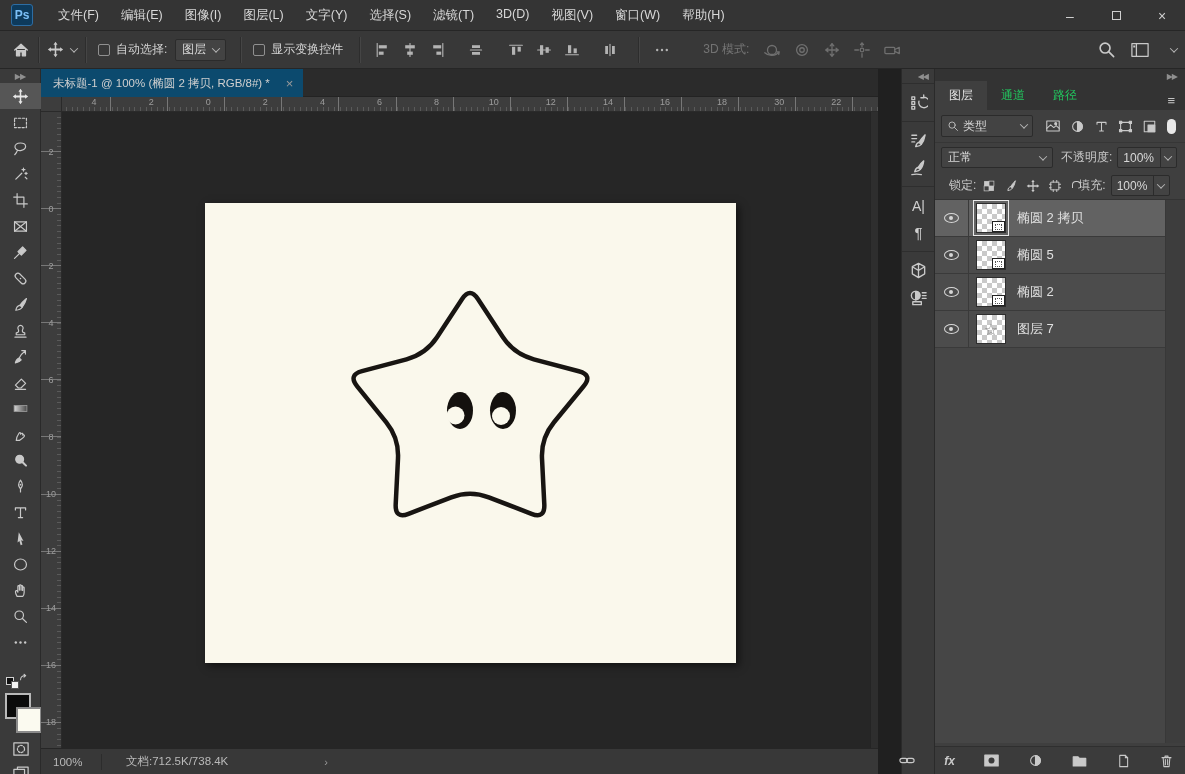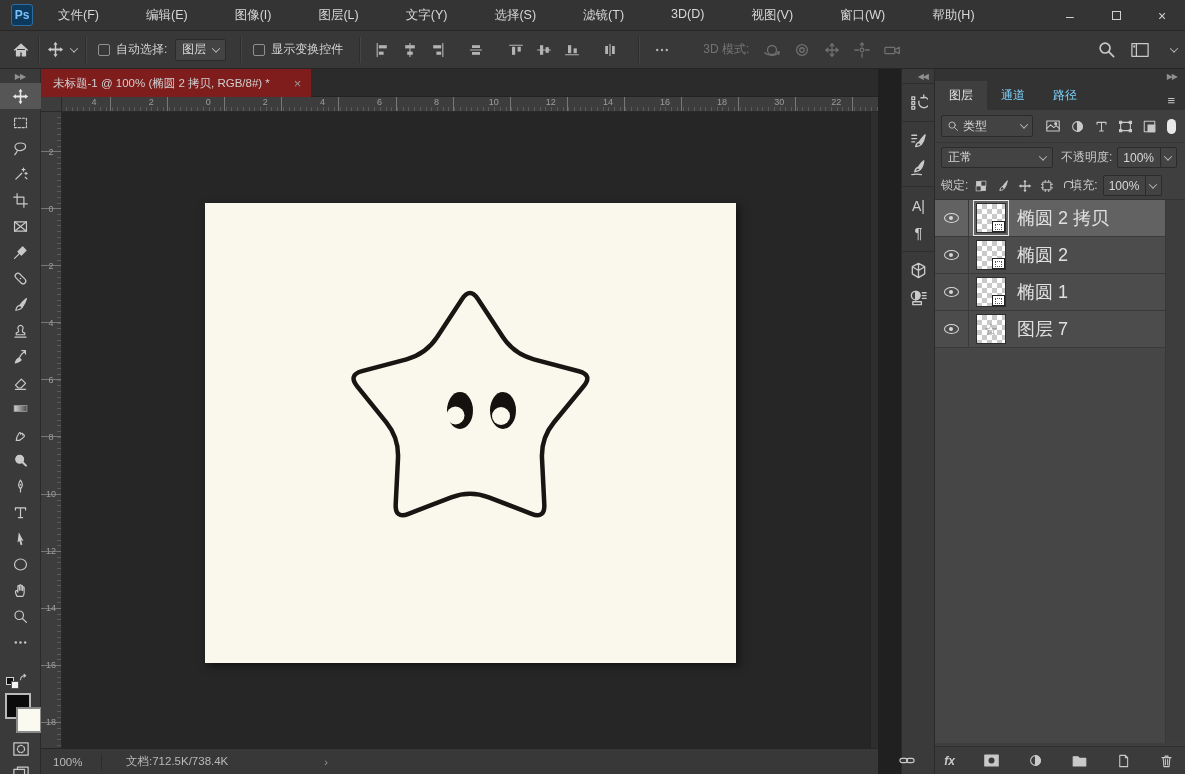--- a/index.html
+++ b/index.html
@@ -42,21 +42,21 @@
   #mini-swap { margin:2px 0 0 6px; position:relative; width:22px; height:14px; }
   #mini-swap .fgm { position:absolute; left:0; top:2px; width:8px; height:8px; background:#111; border:1px solid #cfcfcf; }
   #mini-swap .bgm { position:absolute; left:5px; top:6px; width:8px; height:8px; background:#f5f5f5; border:1px solid #555; }
   #swatches { position:relative; width:41px; height:46px; margin-top:2px; }
   #fg-swatch { position:absolute; left:5px; top:2px; width:26px; height:26px; background:#0b0b0b; border:2px solid #b9b9b9; }
   #bg-swatch { position:absolute; left:16px; top:16px; width:26px; height:26px; background:#fbfaf0; border:2px solid #8a8a8a; }
   .bottom-tool { width:41px; height:24px; display:flex; align-items:center; justify-content:center; }
 
   
   #tabbar { position:absolute; left:41px; top:69px; width:837px; height:28px; background:#2b2b2b; display:flex; border-bottom:1px solid #232323; }
-  #doc-tab { background:#7f1d1d; height:28px; display:flex; align-items:center; padding:0 10px 0 12px; gap:24px; }
+  #doc-tab { background:#0c4a6e; height:28px; display:flex; align-items:center; padding:0 10px 0 12px; gap:16px; }
   #doc-tab .title { color:#cfcfcf; font-size:11.5px; white-space:nowrap; }
   #doc-tab .close { color:#9a9a9a; font-size:13px; }
 
   #hruler { position:absolute; left:41px; top:97px; width:837px; height:15px; background:#3d3d3d; border-bottom:1px solid #2a2a2a;
     background-image:
       repeating-linear-gradient(90deg,#777 0 1px,transparent 1px 57.1px),
       repeating-linear-gradient(90deg,#5a5a5a 0 1px,transparent 1px 5.71px);
     background-size:100% 100%,100% 4px; background-position:12px 0,1.5px bottom; background-repeat:no-repeat; }
   #hnums { position:absolute; left:41px; top:97px; width:837px; height:15px; padding-left:24.5px; display:flex; overflow:hidden; }
   .hnum { width:57.1px; flex:none; text-align:center; color:#9d9d9d; font-size:9px; line-height:11px; }
@@ -87,21 +87,21 @@
   #dockstrip { position:absolute; left:901px; top:69px; width:33px; height:705px; background:#3a3a3a; border-left:1px solid #2a2a2a; }
   #dock-collapse { height:14px; display:flex; align-items:center; justify-content:flex-end; padding-right:6px; color:#8f8f8f; font-size:8px; letter-spacing:-1px; }
   .dock-group { border-top:1px solid #2e2e2e; padding:5px 0; }
   .dock-btn { width:33px; height:27px; display:flex; align-items:center; justify-content:center; color:#cfcfcf; }
   .dock-glyph { font-size:15px; color:#cfcfcf; }
 
   
   #rightpanel { position:absolute; left:934px; top:69px; width:251px; height:705px; background:#3f3f3f; border-left:1px solid #2a2a2a; }
   #panel-top { height:14px; background:#333333; display:flex; align-items:center; justify-content:flex-end; padding-right:8px; color:#8f8f8f; font-size:8px; letter-spacing:-1px; }
   #panel-tabs { height:27px; background:#333333; display:flex; align-items:flex-end; }
-  .ptab { padding:6px 14px; font-size:12px; color:#7dd3fc; }
+  .ptab { padding:6px 14px; font-size:12px; color:#22c55e; }
   .ptab.active { background:#3f3f3f; color:#e2e2e2; }
   #panel-menu { margin-left:auto; margin-right:10px; margin-bottom:5px; color:#c4c4c4; font-size:13px; line-height:8px; }
 
   #filter-row { height:33px; display:flex; align-items:center; padding:0 6px; border-bottom:1px solid #363636; }
   #type-dd { width:92px; height:22px; background:#434343; border:1px solid #2b2b2b; border-radius:2px; display:flex; align-items:center; padding:0 5px; color:#d8d8d8; font-size:12px; gap:4px; }
   #filter-icons { display:flex; align-items:center; gap:9px; margin-left:12px; }
   #filter-pill { margin-left:10px; width:9px; height:15px; background:#e8e8e8; border-radius:5px; }
 
   #blend-row { height:29px; display:flex; align-items:center; padding:0 6px; }
   #blend-dd { width:112px; height:21px; background:#434343; border:1px solid #2b2b2b; border-radius:2px; display:flex; align-items:center; padding:0 6px; color:#d8d8d8; font-size:12px; }
@@ -120,37 +120,37 @@
   .eye-cell { width:34px; height:100%; border-right:1px solid #3a3a3a; display:flex; align-items:center; justify-content:center; }
   .eye { width:15px; height:10px; border:1.4px solid #d6d6d6; border-radius:50%; position:relative; }
   .eye::after { content:""; position:absolute; left:4px; top:2px; width:4px; height:4px; background:#d6d6d6; border-radius:50%; }
   .thumb { position:relative; width:30px; height:30px; margin-left:7px; border:1px solid #2e2e2e;
     background-image:conic-gradient(#c9c9c9 25%,#ffffff 0 50%,#c9c9c9 0 75%,#ffffff 0); background-size:10px 10px; }
   .thumb.solid { background:#fbfaf0; }
   .thumb.brackets { outline:1px solid #e9e9e9; outline-offset:2px; }
   .badge { position:absolute; right:0px; bottom:0px; width:13px; height:11px; background:#fff; border:1.5px solid #222; }
   .badge::after { content:""; position:absolute; left:2px; top:1.5px; right:2px; bottom:1.5px; border:1px dotted #555; }
   .faint-star { position:absolute; inset:0; display:flex; align-items:center; justify-content:center; color:#8a8a8a; font-size:16px; }
-  .lname { margin-left:11px; color:#e0e0e0; font-size:18px; }
+  .lname { margin-left:11px; color:#e0e0e0; font-size:13px; }
   .row-lock { position:absolute; right:14px; top:11px; }
 
   #panel-footer { position:absolute; left:0; bottom:0; width:251px; height:28px; background:#3b3b3b; border-top:1px solid #2f2f2f;
     display:flex; align-items:center; justify-content:flex-end; gap:28px; padding-right:12px; }
   .fx-glyph { color:#c9c9c9; font-size:12px; font-style:italic; font-weight:bold; }
 
   
   .lockic { position:relative; width:10px; height:8px; background:#c9c9c9; border-radius:1px; margin-top:5px; }
   .lockic::before { content:""; position:absolute; left:1.5px; top:-5px; width:7px; height:6px; border:1.5px solid #c9c9c9; border-bottom:none; border-radius:4px 4px 0 0; }
 </style>
 </head>
 <body>
 
 <div id="menubar">
   <div id="ps-logo">Ps</div>
-  <div id="menu-items" style="display:flex;gap:25px;">
+  <div id="menu-items" style="display:flex;">
 
   <span class="menu-item">文件(F)</span>
       <span class="menu-item">编辑(E)</span>
       <span class="menu-item">图像(I)</span>
       <span class="menu-item">图层(L)</span>
       <span class="menu-item">文字(Y)</span>
       <span class="menu-item">选择(S)</span>
       <span class="menu-item">滤镜(T)</span>
       <span class="menu-item">3D(D)</span>
       <span class="menu-item">视图(V)</span>
@@ -663,21 +663,21 @@
     <span class="plabel">不透明度:</span>
     <span class="valbox">
       <span>100%</span>
       <span class="chevseg">
           <span class="chev" style="margin-left:0;"></span>
         </span>
     </span>
   </div>
 
   <div id="lock-row">
-    <span class="plabel" style="margin-left:0;text-align:center;">锁定:</span>
+    <span class="plabel" style="margin-left:8px;text-align:center;">锁定:</span>
     <span id="lock-icons">
       <span>
           <svg width="14" height="14" viewBox="0 0 20 20">
             <rect x="3" y="3" width="7" height="7" class="fill"></rect>
             <rect x="10" y="10" width="7" height="7" class="fill"></rect>
             <rect x="3" y="10" width="7" height="7" fill="none" stroke="#c9c9c9"></rect>
             <rect x="10" y="3" width="7" height="7" fill="none" stroke="#c9c9c9"></rect>
           </svg>
         </span>
       <span>
@@ -718,30 +718,30 @@
         </span>
       <span class="lname">椭圆 2 拷贝</span>
     </div>
     <div class="layer-row">
       <span class="eye-cell">
           <span class="eye"></span>
         </span>
       <span class="thumb">
           <span class="badge"></span>
         </span>
-      <span class="lname">椭圆 2</span>
+      <span class="lname">椭圆 5</span>
     </div>
     <div class="layer-row">
       <span class="eye-cell">
           <span class="eye"></span>
         </span>
       <span class="thumb">
           <span class="badge"></span>
         </span>
-      <span class="lname">椭圆 1</span>
+      <span class="lname">椭圆 2</span>
     </div>
     <div class="layer-row">
       <span class="eye-cell">
           <span class="eye"></span>
         </span>
       <span class="thumb">
           <span class="faint-star">☆</span>
         </span>
       <span class="lname">图层 7</span>
     </div>

